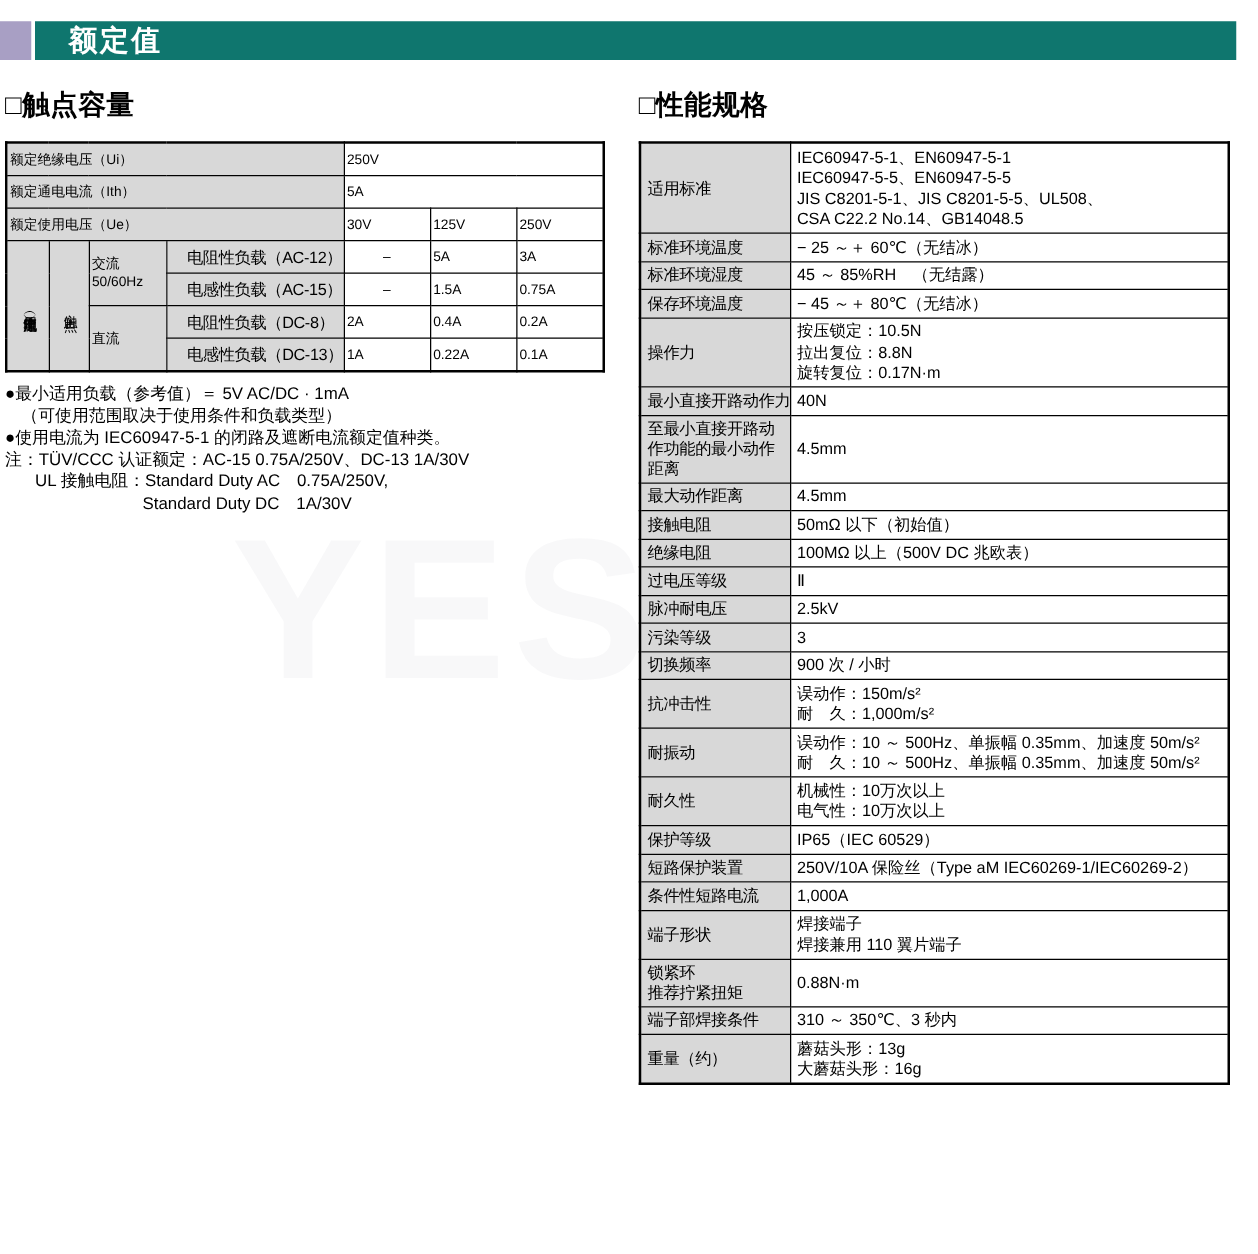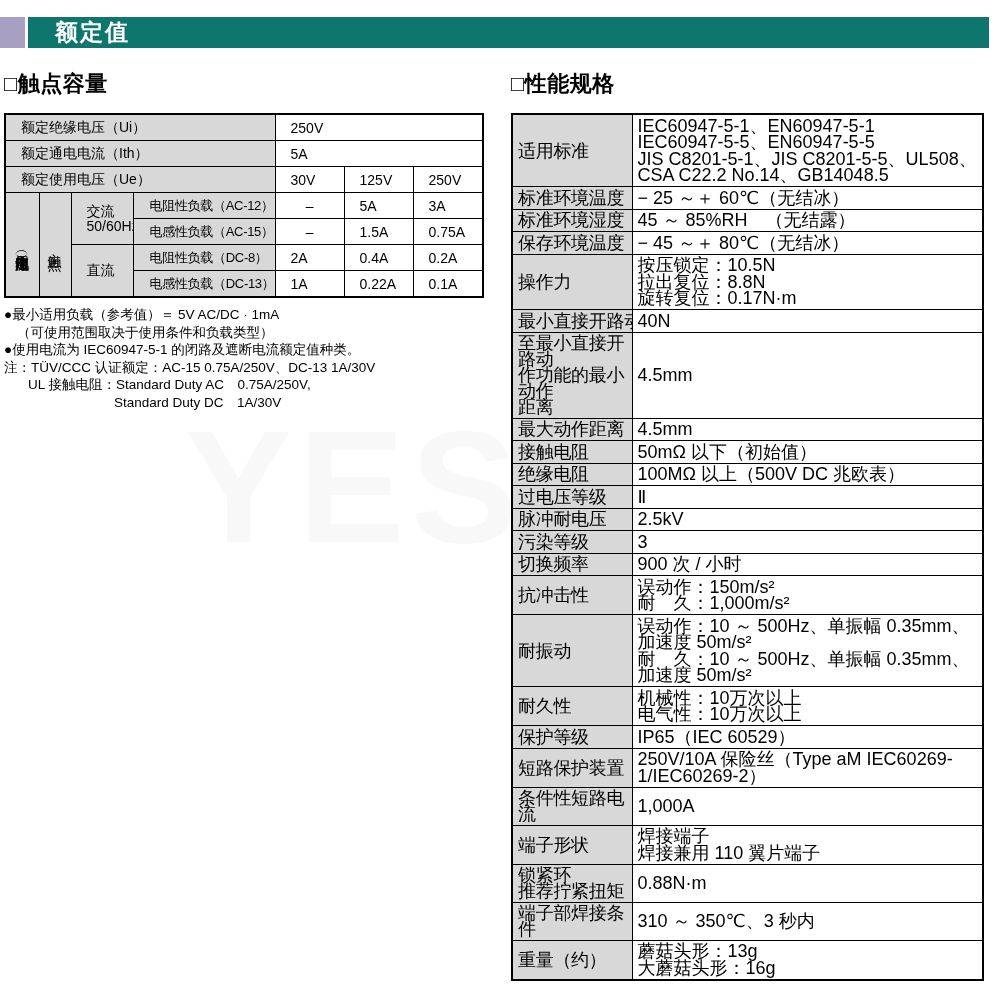--- a/index.html
+++ b/index.html
@@ -23,29 +23,29 @@
   .left-col{position:absolute;left:4px;top:69px;width:478px;}
   .right-col{position:absolute;left:511px;top:69px;width:471px;}
   .section-title{font-size:22px;font-weight:bold;margin:0 0 14px 0;letter-spacing:0.5px;}
   table{border-collapse:collapse;table-layout:fixed;border:2px solid #000;}
   td{border:1px solid #000;vertical-align:middle;overflow:hidden;}
   .lbl{background:#d8d8d8;}
   .pre{white-space:pre-line;}
   .center{text-align:center;}
   
   .ct{width:478px;}
-  .ct td{height:23px;padding:1px 15px;font-size:14px;}
+  .ct td{height:23px;padding:1px 2px;font-size:11px;}
   .ct .load{font-size:13px;white-space:nowrap;letter-spacing:-0.3px;padding:1px 16px;}
   .ct .achdr{white-space:pre-line;line-height:15px;}
   .vert{writing-mode:vertical-rl;text-align:center;padding:1px 0;}
   .vert-note{font-size:10px;line-height:1.05;letter-spacing:0;}
   .vert-main{font-size:13px;letter-spacing:2px;}
   
   .pt{width:471px;}
-  .pt td{padding:2.5px 5px;line-height:16.5px;font-size:18px;}
+  .pt td{padding:2.5px 5px;line-height:16.5px;font-size:13px;}
   .pt .lbl{letter-spacing:-0.3px;line-height:16px;white-space:pre-line;}
   .pt .nowrap{white-space:nowrap;margin-left:32px;}
   
   .notes{margin-top:8px;font-size:13.5px;line-height:17.5px;}
   .notes div{white-space:pre-wrap;}
   .note-ind1{padding-left:13px;}
   .note-ind2{padding-left:24px;}
   .note-ind3{padding-left:110px;}
 </style>
 </head>

